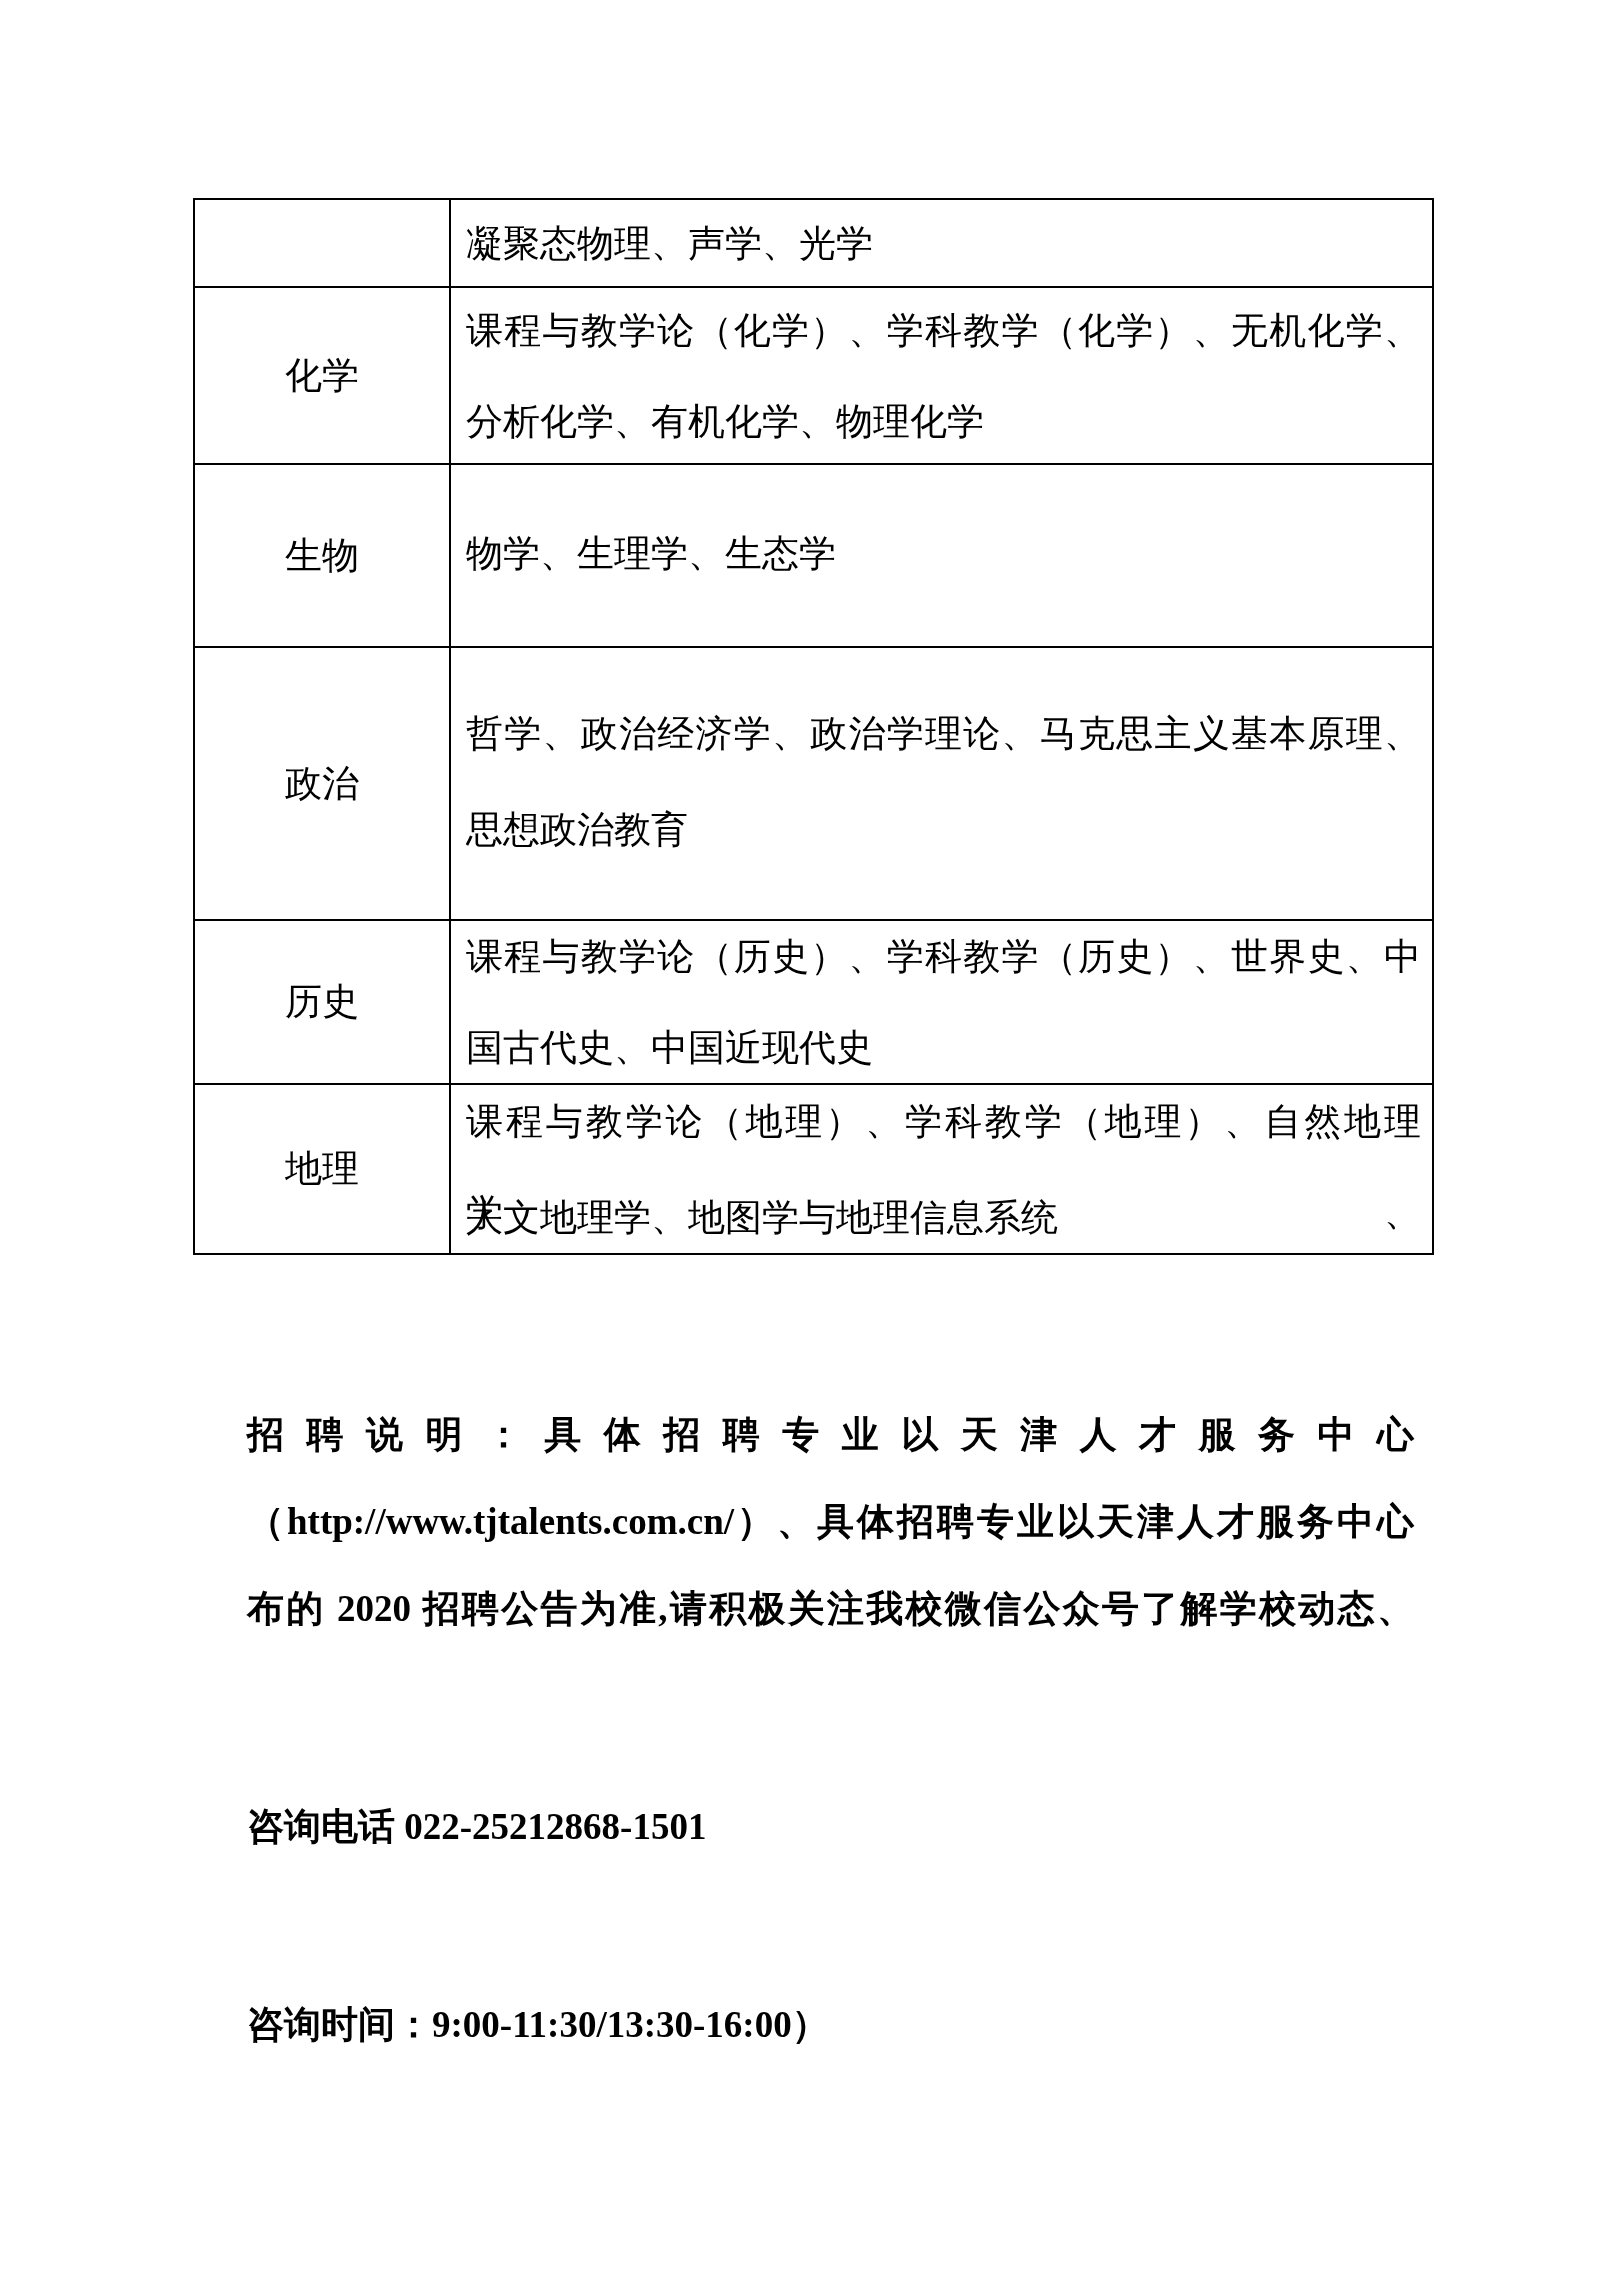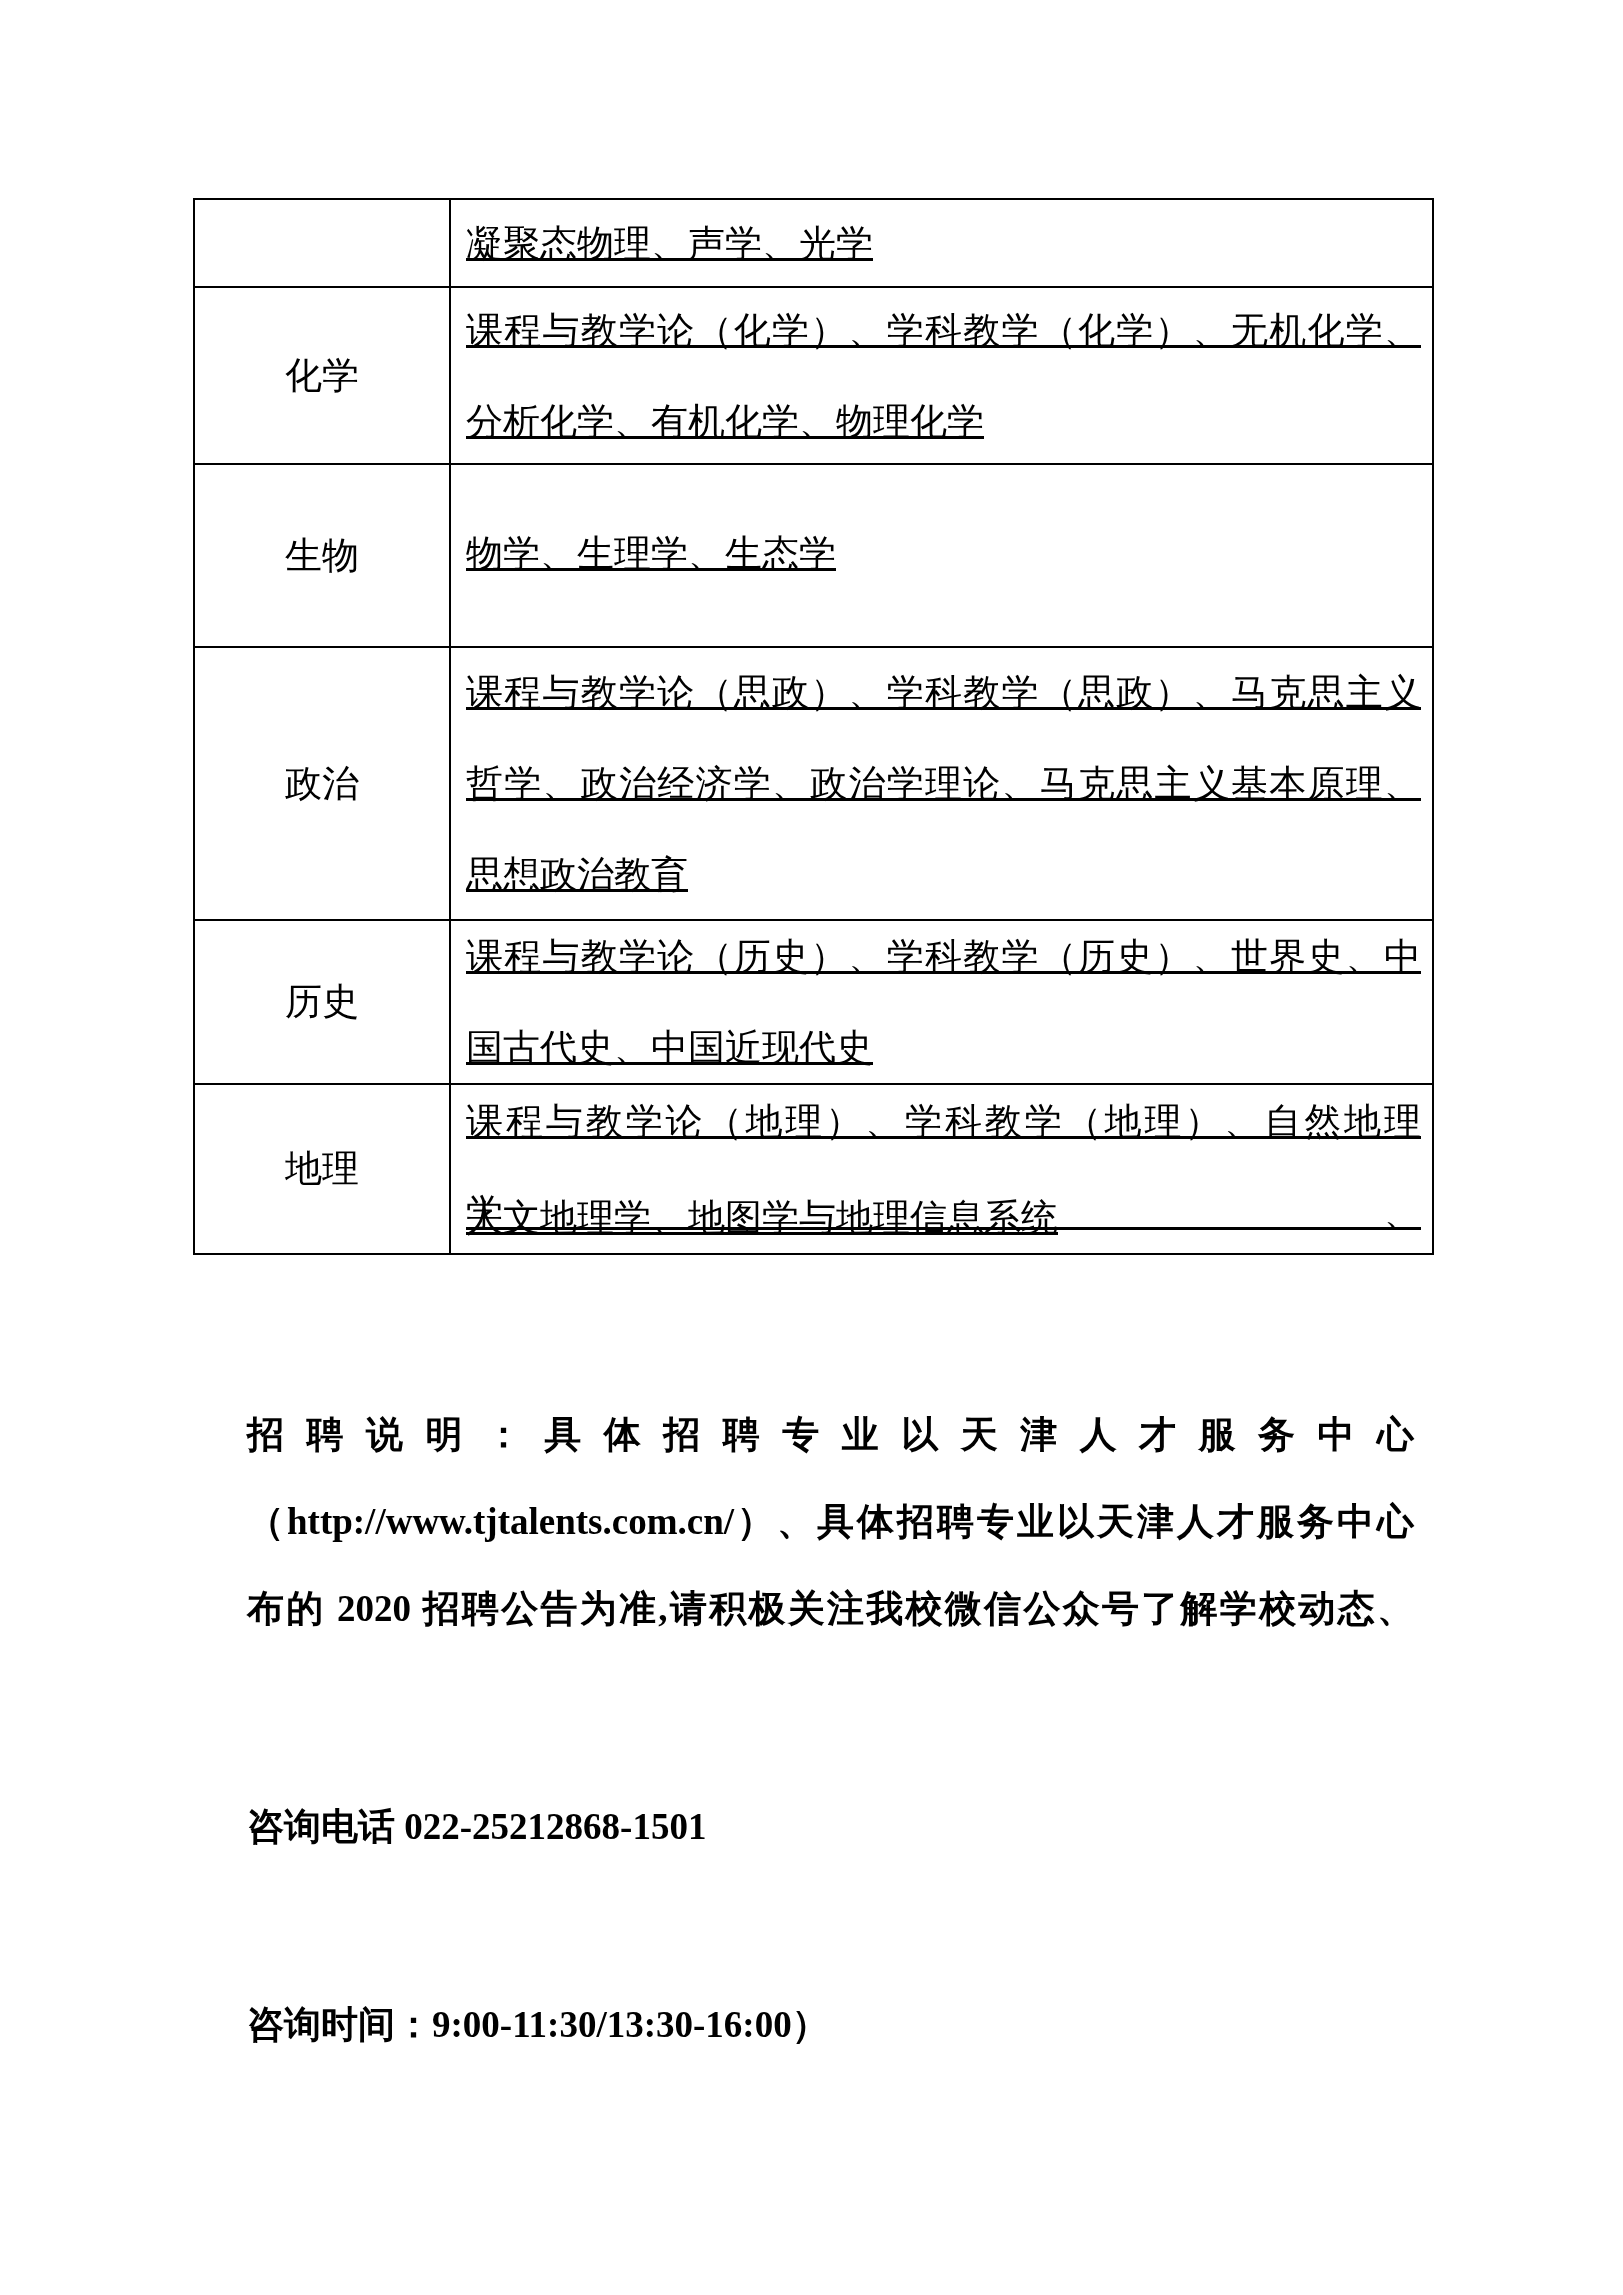--- a/index.html
+++ b/index.html
@@ -47,21 +47,20 @@
     justify-content: center;
     padding: 0 11px 0 15px;
     font-size: 37px;
     overflow: hidden;
   }
   .cell-line {
     height: 96px;
     line-height: 91px;
     white-space: nowrap;
     text-align: left;
-    text-decoration: underline;
   }
   .cell-line.just {
     white-space: normal;
     text-align: justify;
     text-align-last: justify;
     text-justify: inter-character;
   }
   .h-126 { height: 86px; }
   .h-260 { height: 177px; }
   .h-268 { height: 183px; }
@@ -137,21 +136,20 @@
     <div class="t-row h-268">
       <div class="cell-label">生物</div>
       <div class="cell-content">
         <div class="cell-line">物学、生理学、生态学</div>
       </div>
     </div>
 
     <div class="t-row h-400">
       <div class="cell-label">政治</div>
       <div class="cell-content">
-        <div class="cell-line just">课程与教学论（思政）、学科教学（思政）、马克思主义</div>
         <div class="cell-line just">哲学、政治经济学、政治学理论、马克思主义基本原理、</div>
         <div class="cell-line">思想政治教育</div>
       </div>
     </div>
 
     <div class="t-row h-240">
       <div class="cell-label">历史</div>
       <div class="cell-content">
         <div class="cell-line just">课程与教学论（历史）、学科教学（历史）、世界史、中</div>
         <div class="cell-line">国古代史、中国近现代史</div>

